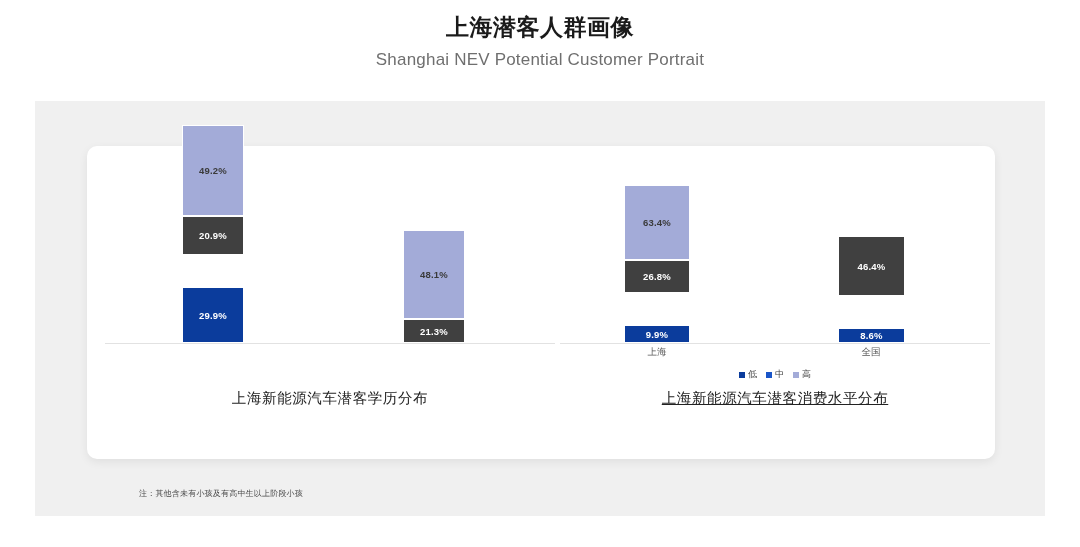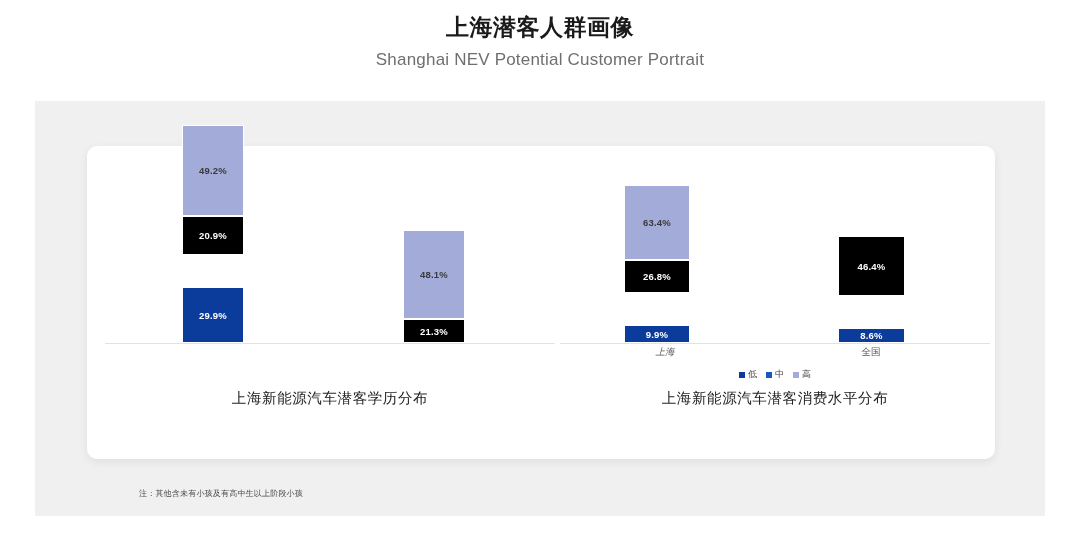--- a/index.html
+++ b/index.html
@@ -102,21 +102,21 @@
     display: flex;
     align-items: center;
     justify-content: center;
     font-size: 9.5px;
     font-weight: bold;
     box-sizing: border-box;
     border: 1px solid #ffffff;
     letter-spacing: 0.2px;
   }
   .seg-low  { background: #0b3c9c; color: #ffffff; margin-top: 32px; }
-  .seg-mid  { background: #000000; color: #ffffff; }
+  .seg-mid  { background: #404040; color: #ffffff; }
   .seg-high { background: #a3abd8; color: #3a3a3a; }
 
   .cat-labels {
     position: absolute;
     left: 0;
     top: 200px;
     width: 100%;
     height: 16px;
   }
   .cat-label {
@@ -157,21 +157,21 @@
   .chart-caption {
     position: absolute;
     left: 0;
     width: 100%;
     text-align: center;
     font-size: 14.5px;
     color: #222222;
     letter-spacing: 0.6px;
   }
   .caption-left  { top: 243px; }
-  .caption-right { top: 243px; }
+  .caption-right { top: 243px; text-decoration: underline; }
 
   
   .footnote {
     position: absolute;
     left: 52px;
     top: 342px;
     font-size: 8px;
     color: #4a4a4a;
     letter-spacing: 0.2px;
   }
@@ -219,21 +219,21 @@
             <div class="seg seg-high" style="height:75px;">63.4%</div>
           </div>
 
           <div class="bar" style="left:278px; width:67px;">
             <div class="seg seg-low" style="height:15px;">8.6%</div>
             <div class="seg seg-mid" style="height:60px;">46.4%</div>
           </div>
         </div>
 
         <div class="cat-labels">
-          <span class="cat-label" style="left:105px;font-style:italic;">上海</span>
+          <span class="cat-label" style="left:97px;">上海</span>
           <span class="cat-label" style="left:311px;">全国</span>
         </div>
 
         <div class="legend legend-right">
           <span class="legend-item">
             <span class="swatch" style="background:#0b3c9c;"></span>
             <span>低</span>
           </span>
           <span class="legend-item">
             <span class="swatch" style="background:#1a55c8;"></span>

